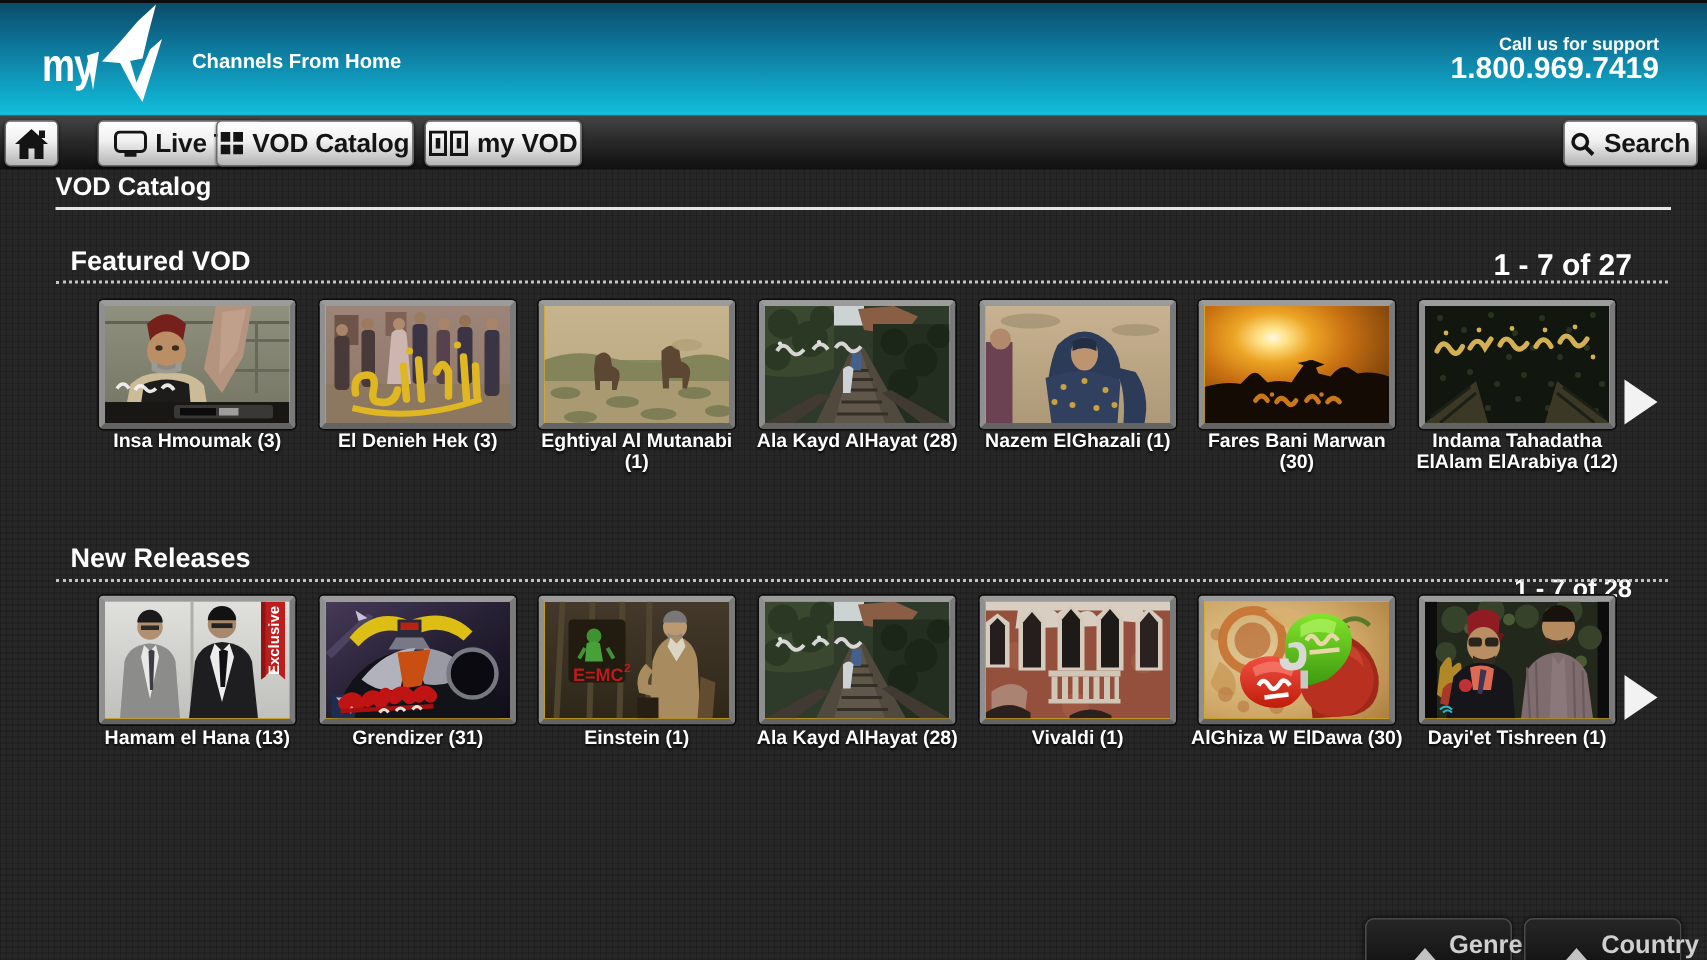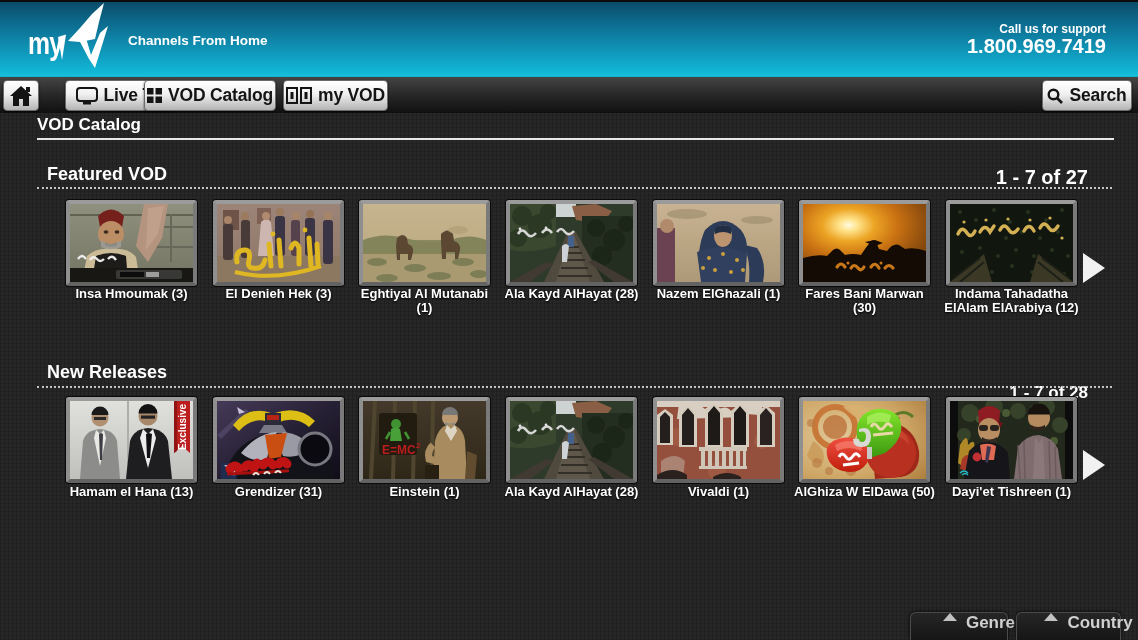--- a/index.html
+++ b/index.html
@@ -43,21 +43,21 @@
 .fr svg{display:block;}
 .cap{position:absolute;width:143px;text-align:center;color:#fff;font-weight:bold;
  font-size:13px;line-height:14px;text-shadow:0 1px 2px #000;}
 .arrow{position:absolute;width:0;height:0;border-top:15px solid transparent;
  border-bottom:15px solid transparent;border-left:22px solid #f2f2f2;}
 
 .bb{position:absolute;top:612px;height:28px;border-radius:6px 6px 0 0;
  background:linear-gradient(#262626,#151515);
  border:1px solid #4a4a4a;border-bottom:none;box-sizing:border-box;
  color:#cfcfcf;font-size:17px;font-weight:bold;
- display:flex;align-items:flex-start;justify-content:center;gap:9px;
+ display:flex;align-items:flex-end;justify-content:center;gap:9px;
  box-shadow:0 0 4px rgba(0,0,0,.8);padding-left:40px;}
 .tri{width:0;height:0;border-left:7px solid transparent;border-right:7px solid transparent;
  border-bottom:8px solid #c2c2c2;display:inline-block;}
 </style></head>
 <body>
 <div class="abs" id="hdr"></div>
 <div class="abs" id="mytext">my</div>
 <svg class="abs" style="left:20px;top:0px" width="110" height="72" viewBox="0 0 110 72">
  <polygon points="38,37 46,34.5 42,60" fill="#fff"></polygon>
  <polygon points="48,41 60,28 72,14 84,3 79,22 75,39 60,42" fill="#fff"></polygon>
@@ -608,21 +608,21 @@
 <path d="M30 40 q16 -8 30 2 q10 8 4 20 q-8 12 -24 8 q-14 -4 -16 -16 q-2 -8 6 -14 Z" fill="url(#rbadb5)"></path>
 <path d="M32 44 q14 -8 28 0 l-2 6 q-12 -6 -24 0 Z" fill="#f88070" opacity=".7"></path>
 <g stroke="#fff" stroke-width="3" fill="none">
         <path d="M36 56 q3 -6 7 0 q3 5 7 -1 q3 -5 7 1"></path>
         <path d="M40 64 l16 -2"></path>
       </g>
 <path d="M56 28 q12 -4 12 8 q0 10 -10 10 q-8 0 -8 -8 l6 0 q0 3 3 3 q4 0 4 -6 q0 -6 -7 -4 Z" fill="#d8d8d4"></path>
 <rect x="64" y="46" width="5" height="12" fill="#c8c8c4"></rect>
 </svg>
   </div>
-<div class="cap" style="left:793px;top:485px;">AlGhiza W ElDawa (50)</div>
+<div class="cap" style="left:793px;top:485px;">AlGhiza W ElDawa (30)</div>
 <div class="fr" style="left:946px;top:397px;">
     <svg width="123" height="78" viewBox="0 0 123 78">
 <rect width="123" height="78" fill="#23281c"></rect>
 <rect x="0" y="0" width="8" height="78" fill="#0c0c0c"></rect>
 <rect x="115" y="0" width="8" height="78" fill="#0c0c0c"></rect>
 <g fill="#37422a">
         <circle cx="20" cy="12" r="9"></circle>
         <circle cx="44" cy="6" r="9"></circle>
         <circle cx="68" cy="10" r="8"></circle>
         <circle cx="96" cy="6" r="9"></circle>

